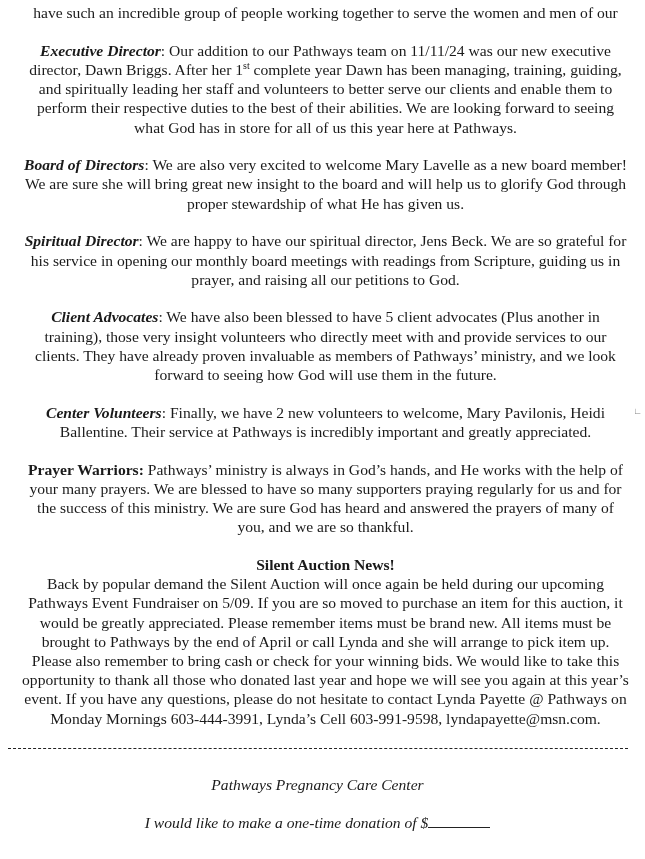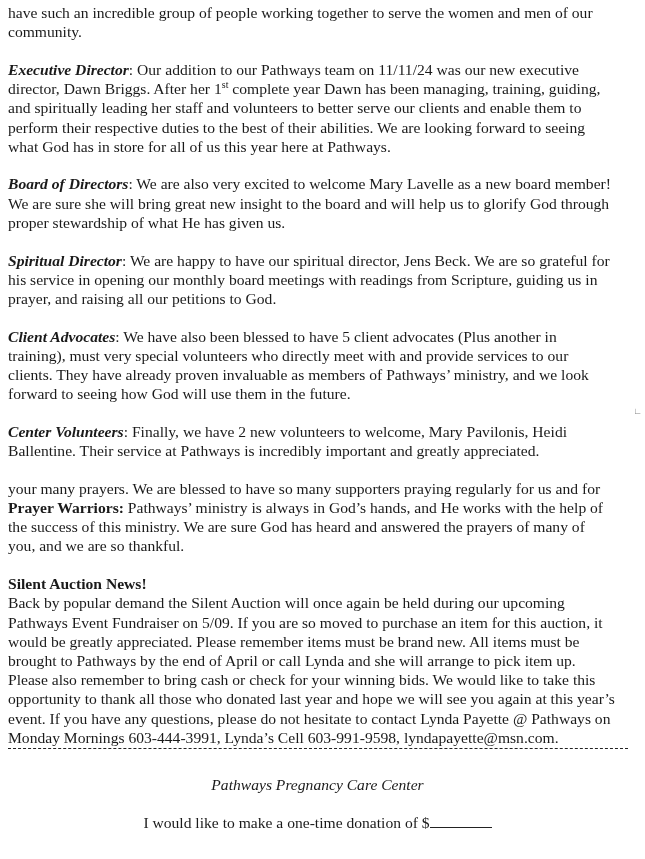--- a/index.html
+++ b/index.html
@@ -1,38 +1,37 @@
 <!DOCTYPE html>
 <html><head>
 <meta charset="utf-8">
 <style>
   html, body { margin:0; padding:0; background:#ffffff; }
   body { width:645px; height:859px; overflow:hidden; position:relative;
          font-family:"Liberation Serif", serif; color:#1a1a1a; font-size:15.6px; line-height:19.2px; }
   .page { position:absolute; left:8px; top:3px; width:635px; }
-  p { margin:0 0 18.5px 0; white-space:normal; }
+  p { margin:0 0 18.5px 0; white-space:normal;text-align:center; }
   .line { display:block; white-space:nowrap; }
   .lbl-i { font-weight:bold; font-style:italic; }
   .lbl-b { font-weight:bold; }
   .heading { font-weight:bold; display:block; }
   .divider { position:absolute; left:8px; top:748px; width:620px; border-top:1.4px dashed #222; height:0; }
   .org { position:absolute; top:775px; left:0; width:635px; text-align:center; font-weight:normal; font-style:italic; }
-  .donate { position:absolute; top:813px; left:0; width:635px; text-align:center; }
+  .donate { position:absolute; top:813px; left:0; width:635px; text-align:center; font-style:italic; }
   .blank { display:inline-block; width:62px; border-bottom:1px solid #222; height:14px; vertical-align:baseline; }
   sup { font-size:10px; line-height:0; vertical-align:6px; }
   .mark { position:absolute; left:633px; top:402px; font-size:9px; color:#888; }
 </style>
 </head>
 <body>
 
 <div class="page">
 
   <p>
     <span class="line">have such an incredible group of people working together to serve the women and men of our</span>
-    <span class="line">community.</span>
   </p>
 
   <p>
     <span class="line"><span class="lbl-i">Executive Director</span><span>: Our addition to our Pathways team on 11/11/24 was our new executive</span></span>
     <span class="line"><span>director, Dawn Briggs. After her 1</span><sup>st</sup><span> complete year Dawn has been managing, training, guiding,</span></span>
     <span class="line">and spiritually leading her staff and volunteers to better serve our clients and enable them to</span>
     <span class="line">perform their respective duties to the best of their abilities. We are looking forward to seeing</span>
     <span class="line">what God has in store for all of us this year here at Pathways.</span>
   </p>
 
@@ -43,33 +42,33 @@
   </p>
 
   <p>
     <span class="line"><span class="lbl-i">Spiritual Director</span><span>: We are happy to have our spiritual director, Jens Beck. We are so grateful for</span></span>
     <span class="line">his service in opening our monthly board meetings with readings from Scripture, guiding us in</span>
     <span class="line">prayer, and raising all our petitions to God.</span>
   </p>
 
   <p>
     <span class="line"><span class="lbl-i">Client Advocates</span><span>: We have also been blessed to have 5 client advocates (Plus another in</span></span>
-    <span class="line">training), must very special volunteers who directly meet with and provide services to our</span>
+    <span class="line">training), those very insight volunteers who directly meet with and provide services to our</span>
     <span class="line">clients. They have already proven invaluable as members of Pathways’ ministry, and we look</span>
     <span class="line">forward to seeing how God will use them in the future.</span>
   </p>
 
   <p>
     <span class="line"><span class="lbl-i">Center Volunteers</span><span>: Finally, we have 2 new volunteers to welcome, Mary Pavilonis, Heidi</span></span>
     <span class="line">Ballentine. Their service at Pathways is incredibly important and greatly appreciated.</span>
   </p>
 
   <p>
+    <span class="line"><span class="lbl-b">Prayer Warriors:</span><span> Pathways’ ministry is always in God’s hands, and He works with the help of</span></span>
     <span class="line">your many prayers. We are blessed to have so many supporters praying regularly for us and for</span>
-    <span class="line"><span class="lbl-b">Prayer Warriors:</span><span> Pathways’ ministry is always in God’s hands, and He works with the help of</span></span>
     <span class="line">the success of this ministry. We are sure God has heard and answered the prayers of many of</span>
     <span class="line">you, and we are so thankful.</span>
   </p>
 
   <p>
     <span class="heading">Silent Auction News!</span>
     <span class="line">Back by popular demand the Silent Auction will once again be held during our upcoming</span>
     <span class="line">Pathways Event Fundraiser on 5/09. If you are so moved to purchase an item for this auction, it</span>
     <span class="line">would be greatly appreciated. Please remember items must be brand new.  All items must be</span>
     <span class="line">brought to Pathways by the end of April or call Lynda and she will arrange to pick item up.</span>

